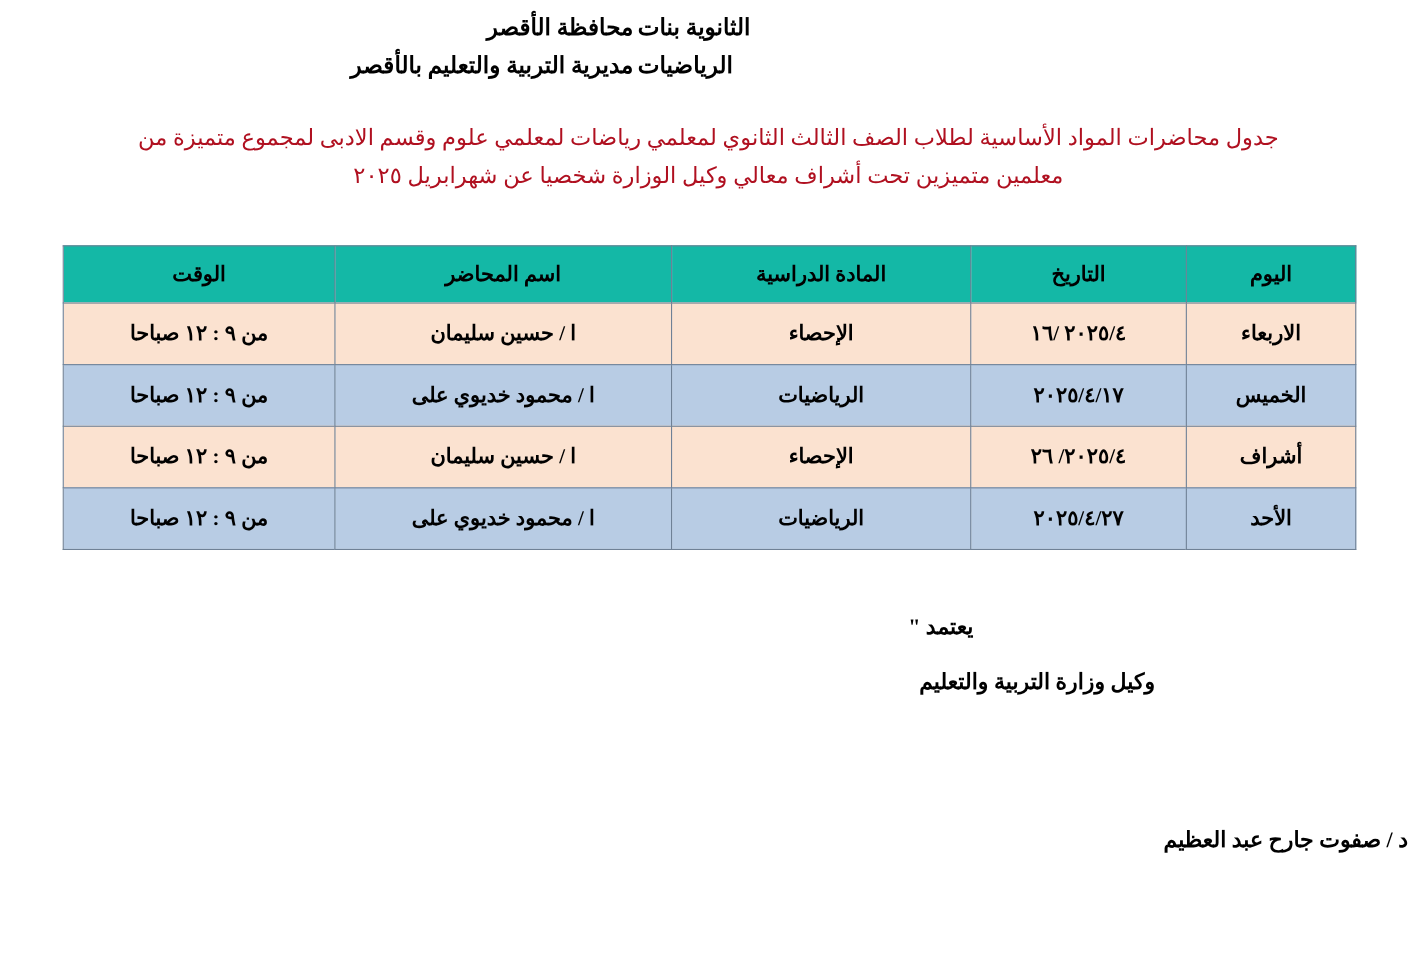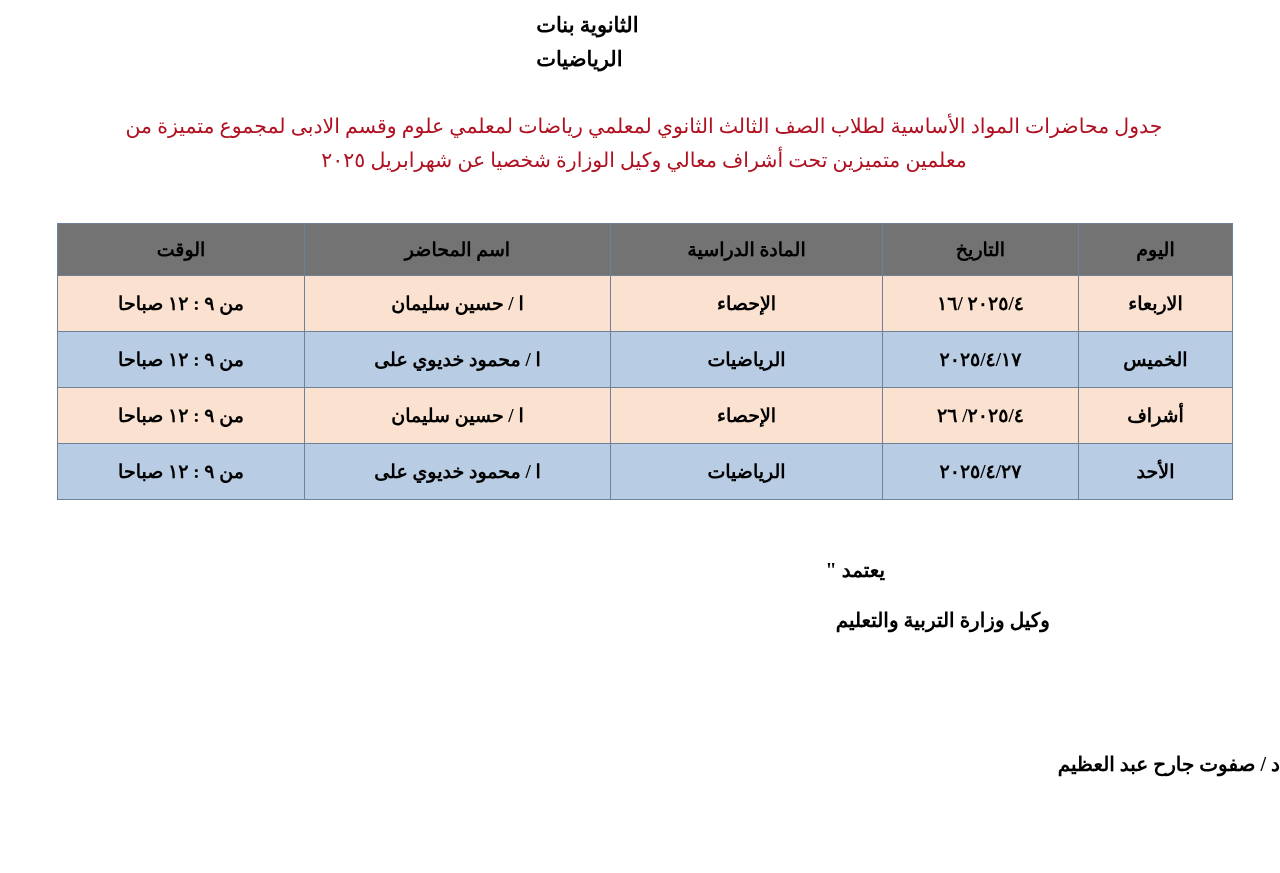--- a/index.html
+++ b/index.html
@@ -87,21 +87,21 @@
     text-align: center;
     vertical-align: middle;
     font-weight: bold;
     font-size: 19px;
     padding: 0 6px;
     height: 56px;
     box-sizing: border-box;
     white-space: nowrap;
   }
   table.schedule thead th {
-    background: #737373;
+    background: #14b8a6;
     color: #000000;
     height: 52px;
     font-size: 19px;
   }
   tr.row-peach td { background: #FBE2D0; }
   tr.row-blue  td { background: #B8CCE4; }
 
   .col-day     { width: 154px; }
   .col-date    { width: 196px; }
   .col-subject { width: 272px; }
@@ -134,20 +134,24 @@
     margin-top: 120px;
   }
 </style>
 </head>
 <body>
 
 <div class="doc-header">
   <div class="header-col center">
     <div class="header-line first">الثانوية بنات</div>
     <div class="header-line second">الرياضيات</div>
+  </div>
+  <div class="header-col right">
+    <div class="header-line">محافظة الأقصر</div>
+    <div class="header-line">مديرية التربية والتعليم بالأقصر</div>
   </div>
 </div>
 
 <div class="title-block">
   <span class="title-line line1">جدول محاضرات  المواد الأساسية لطلاب الصف الثالث الثانوي  لمعلمي رياضات لمعلمي علوم وقسم الادبى  لمجموع متميزة من</span>
   <span class="title-line line2">معلمين متميزين  تحت أشراف معالي وكيل الوزارة شخصيا عن شهرابريل ٢٠٢٥</span>
 </div>
 
 <div class="table-wrap">
   <table class="schedule">

